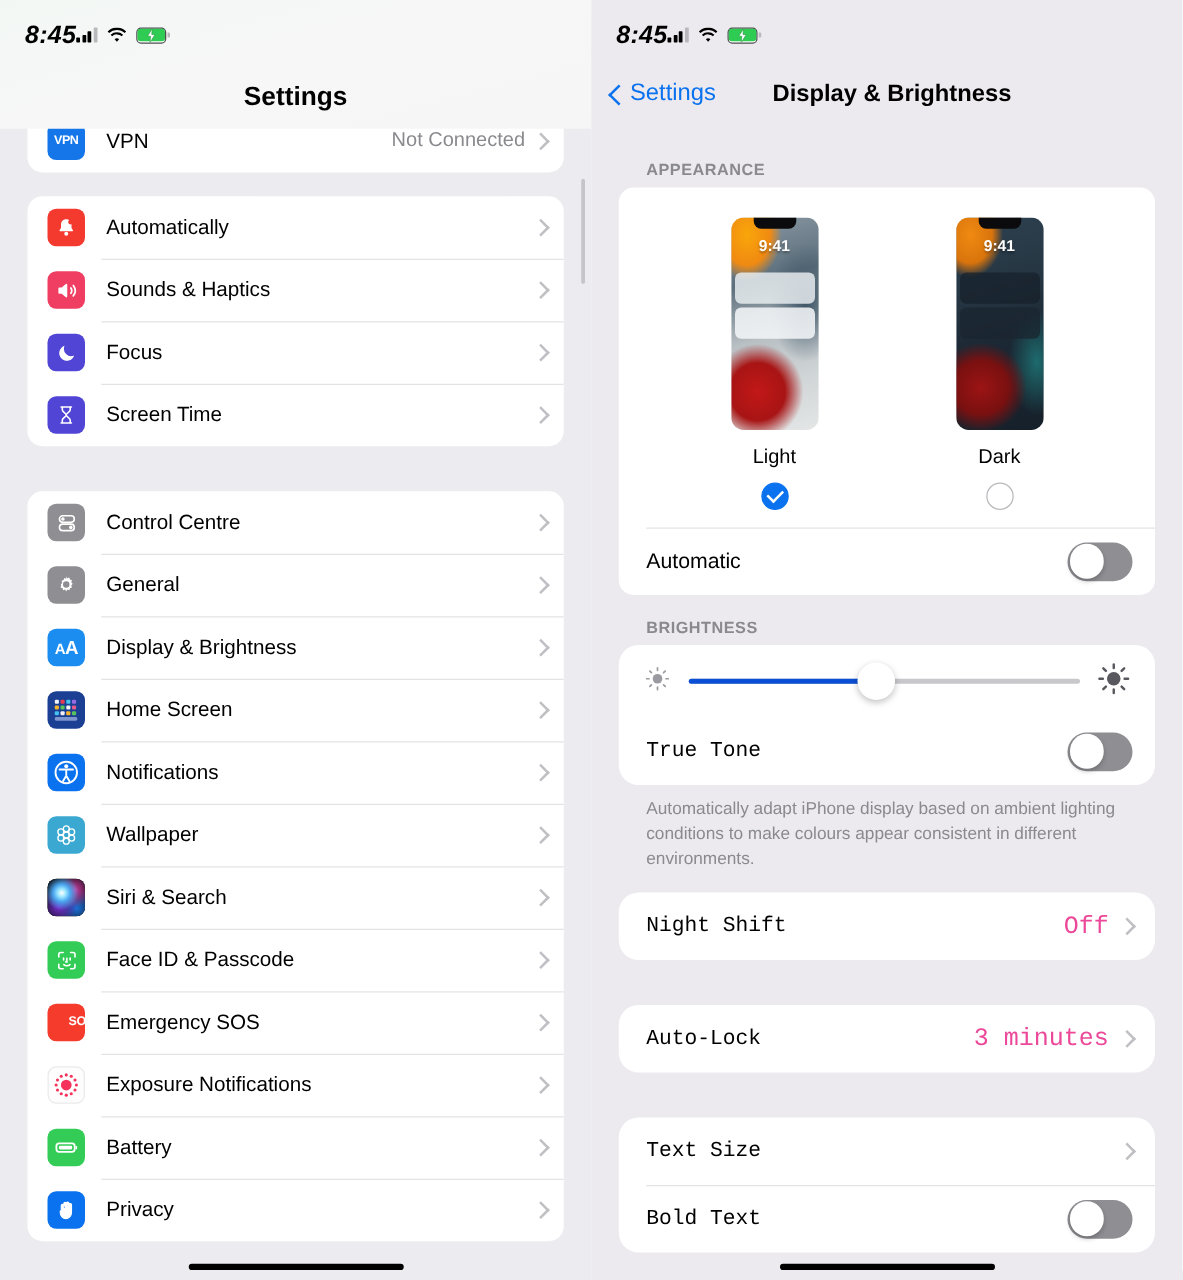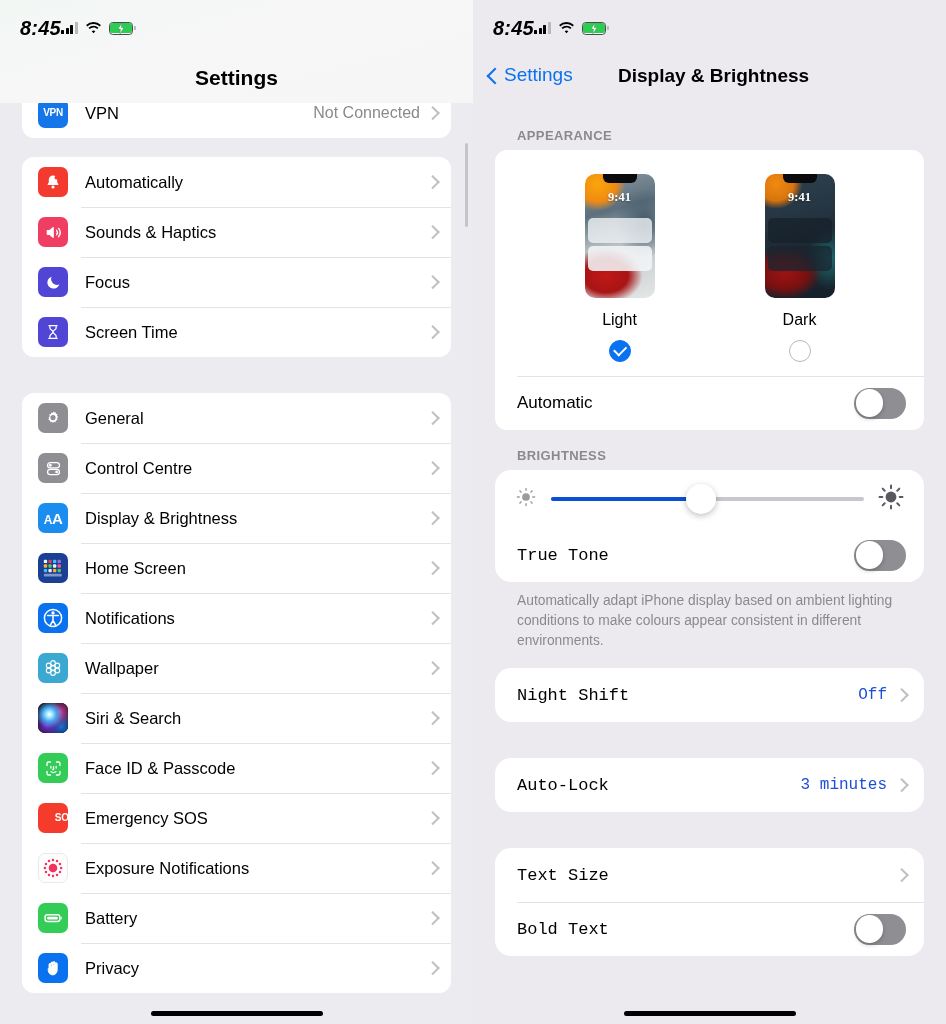--- a/index.html
+++ b/index.html
@@ -144,21 +144,21 @@
   .card { background: #fff; border-radius: 16px; overflow: hidden; font-family: Liberation Mono, monospace; }
   .rrow {
     position: relative; display: flex; align-items: center;
     height: 54px; padding: 0 18px 0 22px;
   }
   .rrow + .rrow::before, .divider-top::before {
     content: ""; position: absolute; left: 22px; right: 0; top: 0;
     height: 1px; background: #e3e3e5;
   }
   .rrow-label { font-size: 17px; color: #000; flex: 1; }
-  .rrow-value { font-size: 16px; color: #1d4ed8; margin-right: 10px; }
+  .rrow-value { font-size: 20px; color: #ec4899; margin-right: 10px; }
 
   
   .toggle {
     width: 52px; height: 31px; border-radius: 16px; flex: none;
     position: relative; background: #8e8e93;
   }
   .toggle.on { background: #30b84e; }
   .toggle .knob {
     position: absolute; top: 1.6px; left: 1.6px;
     width: 27.5px; height: 27.5px; border-radius: 50%;
@@ -167,22 +167,22 @@
   .toggle.on .knob { left: auto; right: 1.6px; }
 
   
   .appearance-card { background: #fff; border-radius: 12px; overflow: hidden; }
   .appearance-top {
     display: flex; justify-content: center; gap: 110px;
     padding: 24px 0 14px;
   }
   .app-choice { display: flex; flex-direction: column; align-items: center; }
   .thumb {
-    width: 70px; height: 124px; border-radius: 10px;
-    position: relative; overflow: hidden; font-family: Liberation Serif, serif;
+    width: 70px; height: 170px; border-radius: 10px;
+    position: relative; overflow: hidden;
   }
   .thumb-light {
     background:
       radial-gradient(ellipse 55% 30% at 18% 8%, #f9a60a 0%, #f08a12 48%, rgba(240,138,18,0) 72%),
       radial-gradient(ellipse 70% 30% at 30% 82%, #c21818 0%, #a81414 45%, rgba(168,20,20,0) 75%),
       radial-gradient(ellipse 60% 40% at 85% 40%, #3d5566 0%, rgba(61,85,102,0) 70%),
       linear-gradient(165deg, #8a9aa5 0%, #5d6f7c 30%, #b9c0c4 55%, #cfd4d6 75%, #e4e6e6 100%);
   }
   .thumb-dark {
     background:
@@ -325,39 +325,39 @@
           <span class="chev"></span>
         </div>
       </div>
 
       <div class="gap" style="height:36px"></div>
 
       <div class="group">
 
         <div class="row">
           <span class="icon-sq" style="background:#8e8e93;">
-            <svg width="20" height="20" viewBox="0 0 24 24">
-                <path d="M12 3.6 13 5.4l2-.6.5 2 2 .6-.7 2 1.4 1.5-1.4 1.5.7 2-2 .6-.5 2-2-.6-1 1.8-1-1.8-2 .6-.5-2-2-.6.7-2L6.8 11.4 8.2 9.9l-.7-2 2-.6.5-2 2 .6z" fill="#fff"></path>
-                <circle cx="12" cy="11.5" r="3.1" fill="#8e8e93"></circle>
-              </svg>
-          </span>
-          <span class="row-label">General</span>
-          <span class="chev"></span>
-        </div>
-
-        <div class="row">
-          <span class="icon-sq" style="background:#8e8e93;">
             <svg width="19" height="19" viewBox="0 0 24 24">
               <rect x="4.5" y="4.6" width="15" height="6.6" rx="3.3" fill="none" stroke="#fff" stroke-width="1.6"></rect>
               <circle cx="8" cy="7.9" r="1.8" fill="#fff"></circle>
               <rect x="4.5" y="13" width="15" height="6.6" rx="3.3" fill="none" stroke="#fff" stroke-width="1.6"></rect>
               <circle cx="16" cy="16.3" r="1.8" fill="#fff"></circle>
             </svg>
           </span>
           <span class="row-label">Control Centre</span>
+          <span class="chev"></span>
+        </div>
+
+        <div class="row">
+          <span class="icon-sq" style="background:#8e8e93;">
+            <svg width="20" height="20" viewBox="0 0 24 24">
+                <path d="M12 3.6 13 5.4l2-.6.5 2 2 .6-.7 2 1.4 1.5-1.4 1.5.7 2-2 .6-.5 2-2-.6-1 1.8-1-1.8-2 .6-.5-2-2-.6.7-2L6.8 11.4 8.2 9.9l-.7-2 2-.6.5-2 2 .6z" fill="#fff"></path>
+                <circle cx="12" cy="11.5" r="3.1" fill="#8e8e93"></circle>
+              </svg>
+          </span>
+          <span class="row-label">General</span>
           <span class="chev"></span>
         </div>
 
         <div class="row">
           <span class="icon-sq" style="background:#1c8df0;">
             <span class="ico-txt" style="font-size:12px;letter-spacing:-0.5px;">A<span style="font-size:15px;">A</span></span>
           </span>
           <span class="row-label">Display &amp; Brightness</span>
           <span class="chev"></span>
         </div>

